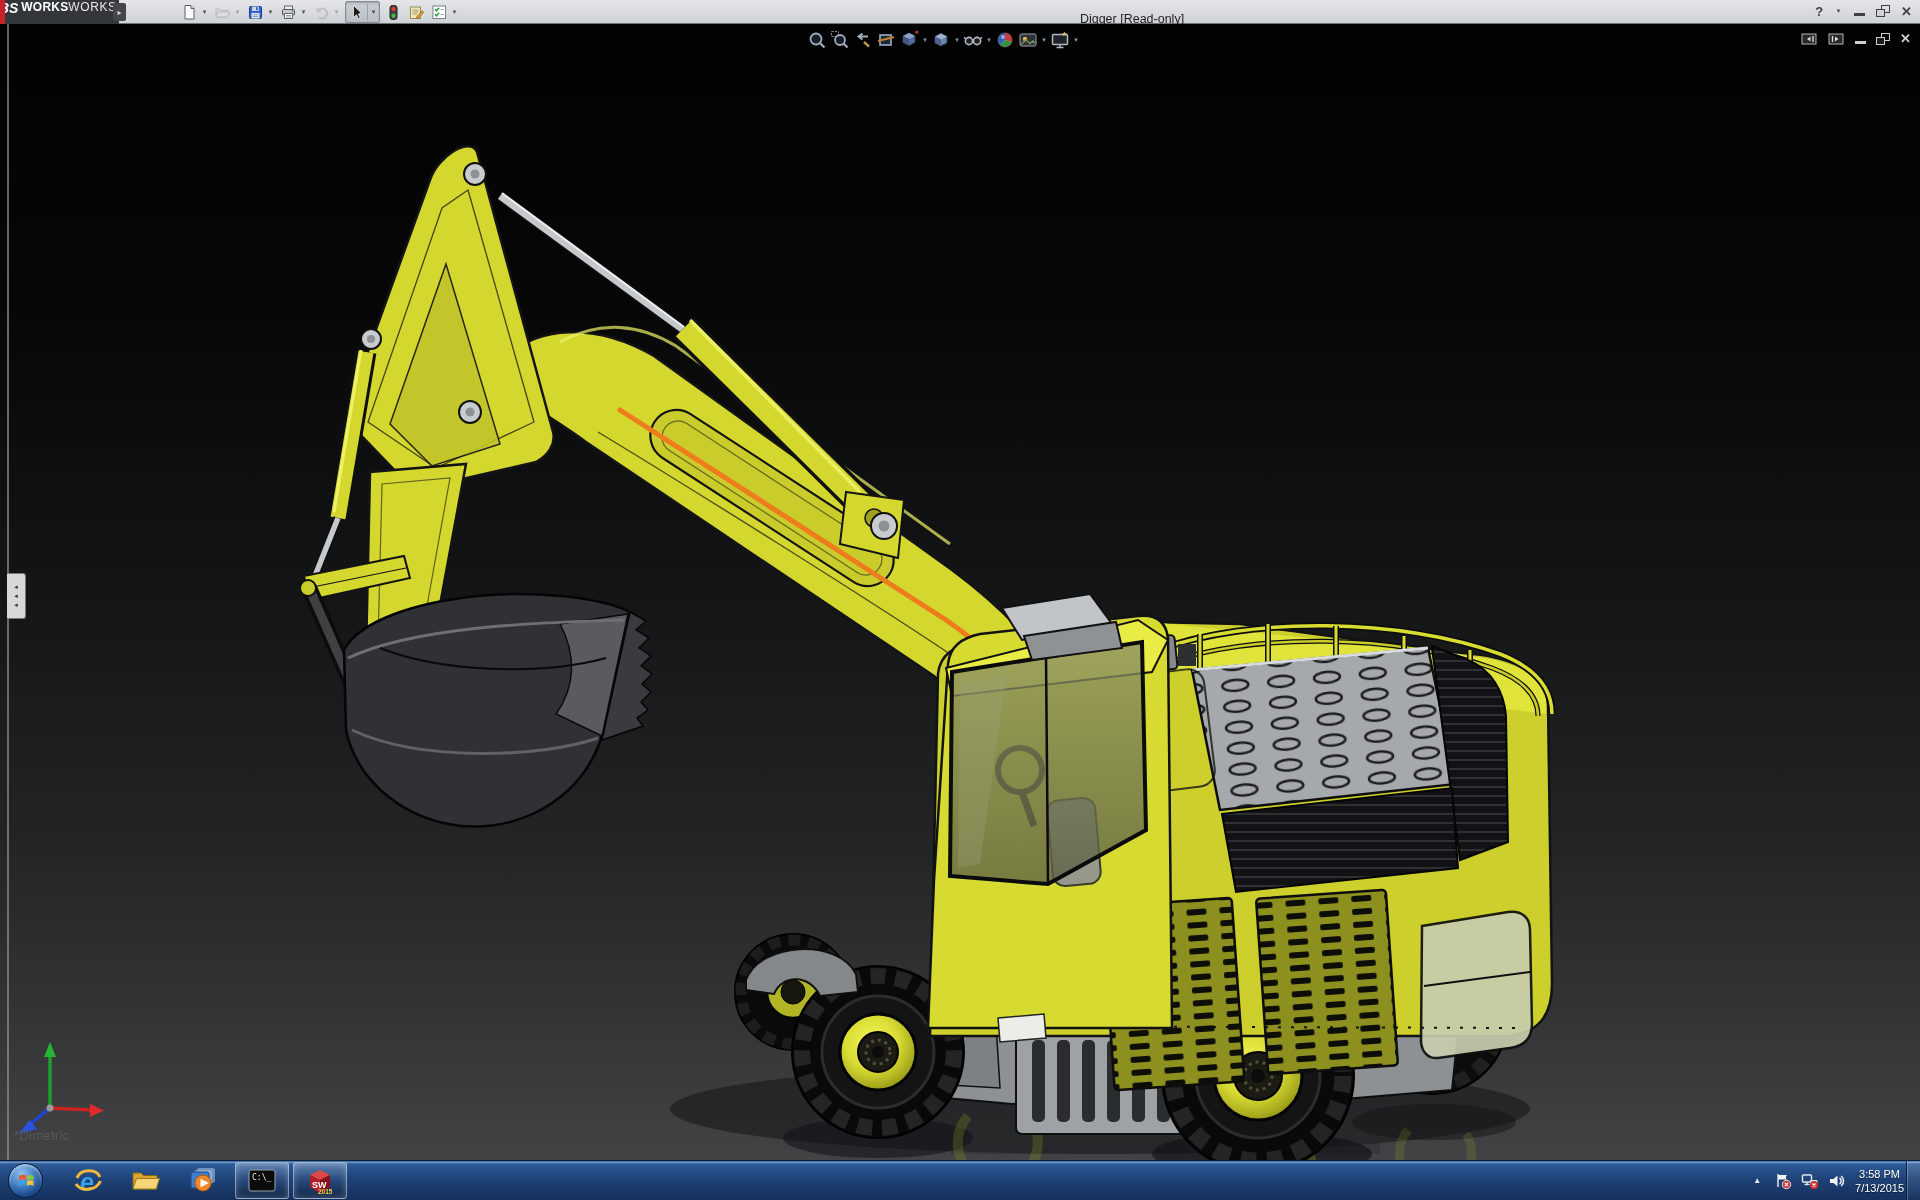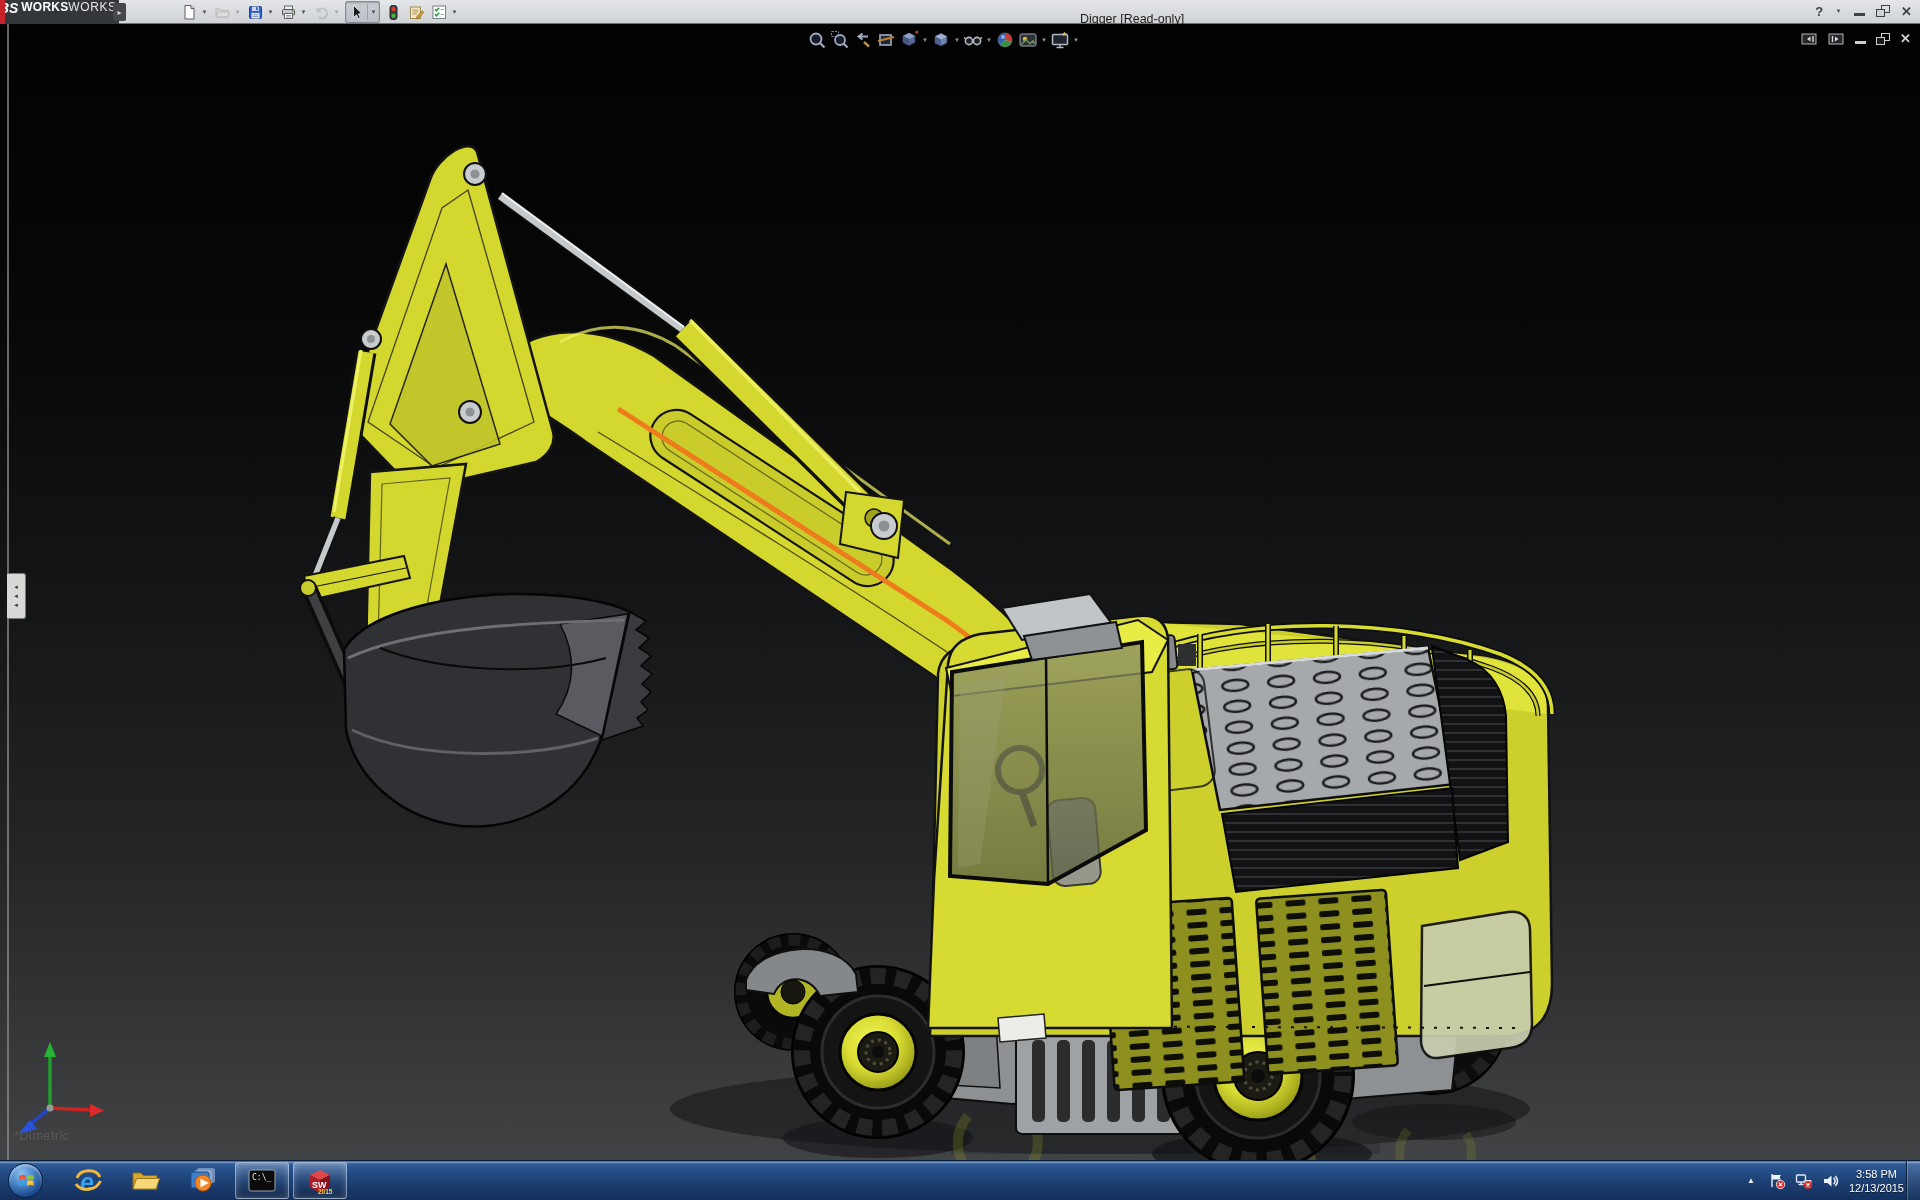--- a/index.html
+++ b/index.html
@@ -623,17 +623,17 @@
       </span>
     <span>
       <svg width="18" height="18">
           <path d="M2,7 L5.5,7 L9.5,3.5 L9.5,14.5 L5.5,11 L2,11 Z" fill="#eef2f8"></path>
           <path d="M11.5,6 a3.5,3.5 0 0 1 0,6" stroke="#eef2f8" stroke-width="1.5" fill="none"></path>
           <path d="M13.2,4 a6.5,6.5 0 0 1 0,10" stroke="#eef2f8" stroke-width="1.5" fill="none"></path>
         </svg>
       </span>
     <div class="clock">
       <div>3:58 PM</div>
-      <div>12/13/2015</div>
+      <div>7/13/2015</div>
     </div>
   </div>
   <div class="showdesk"></div>
 </div>
 
 </body></html>

